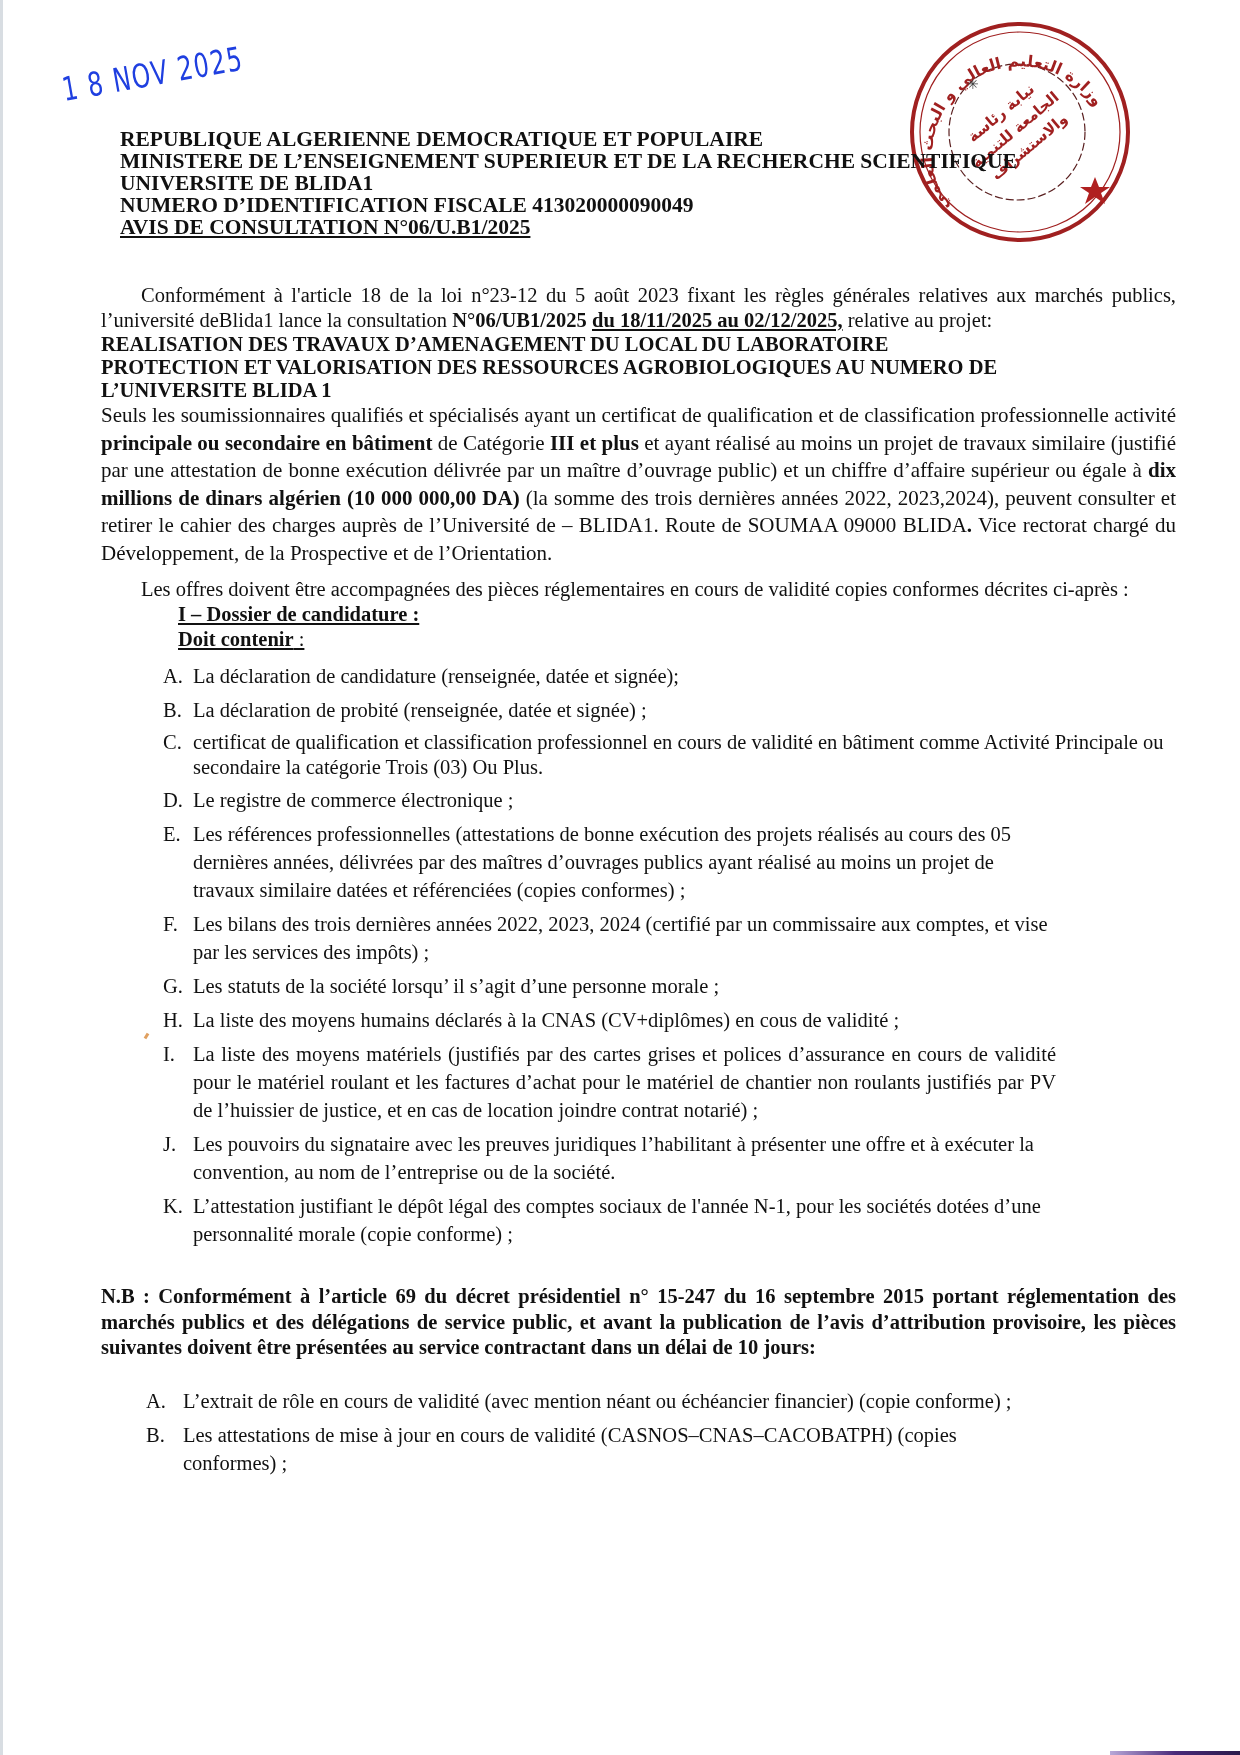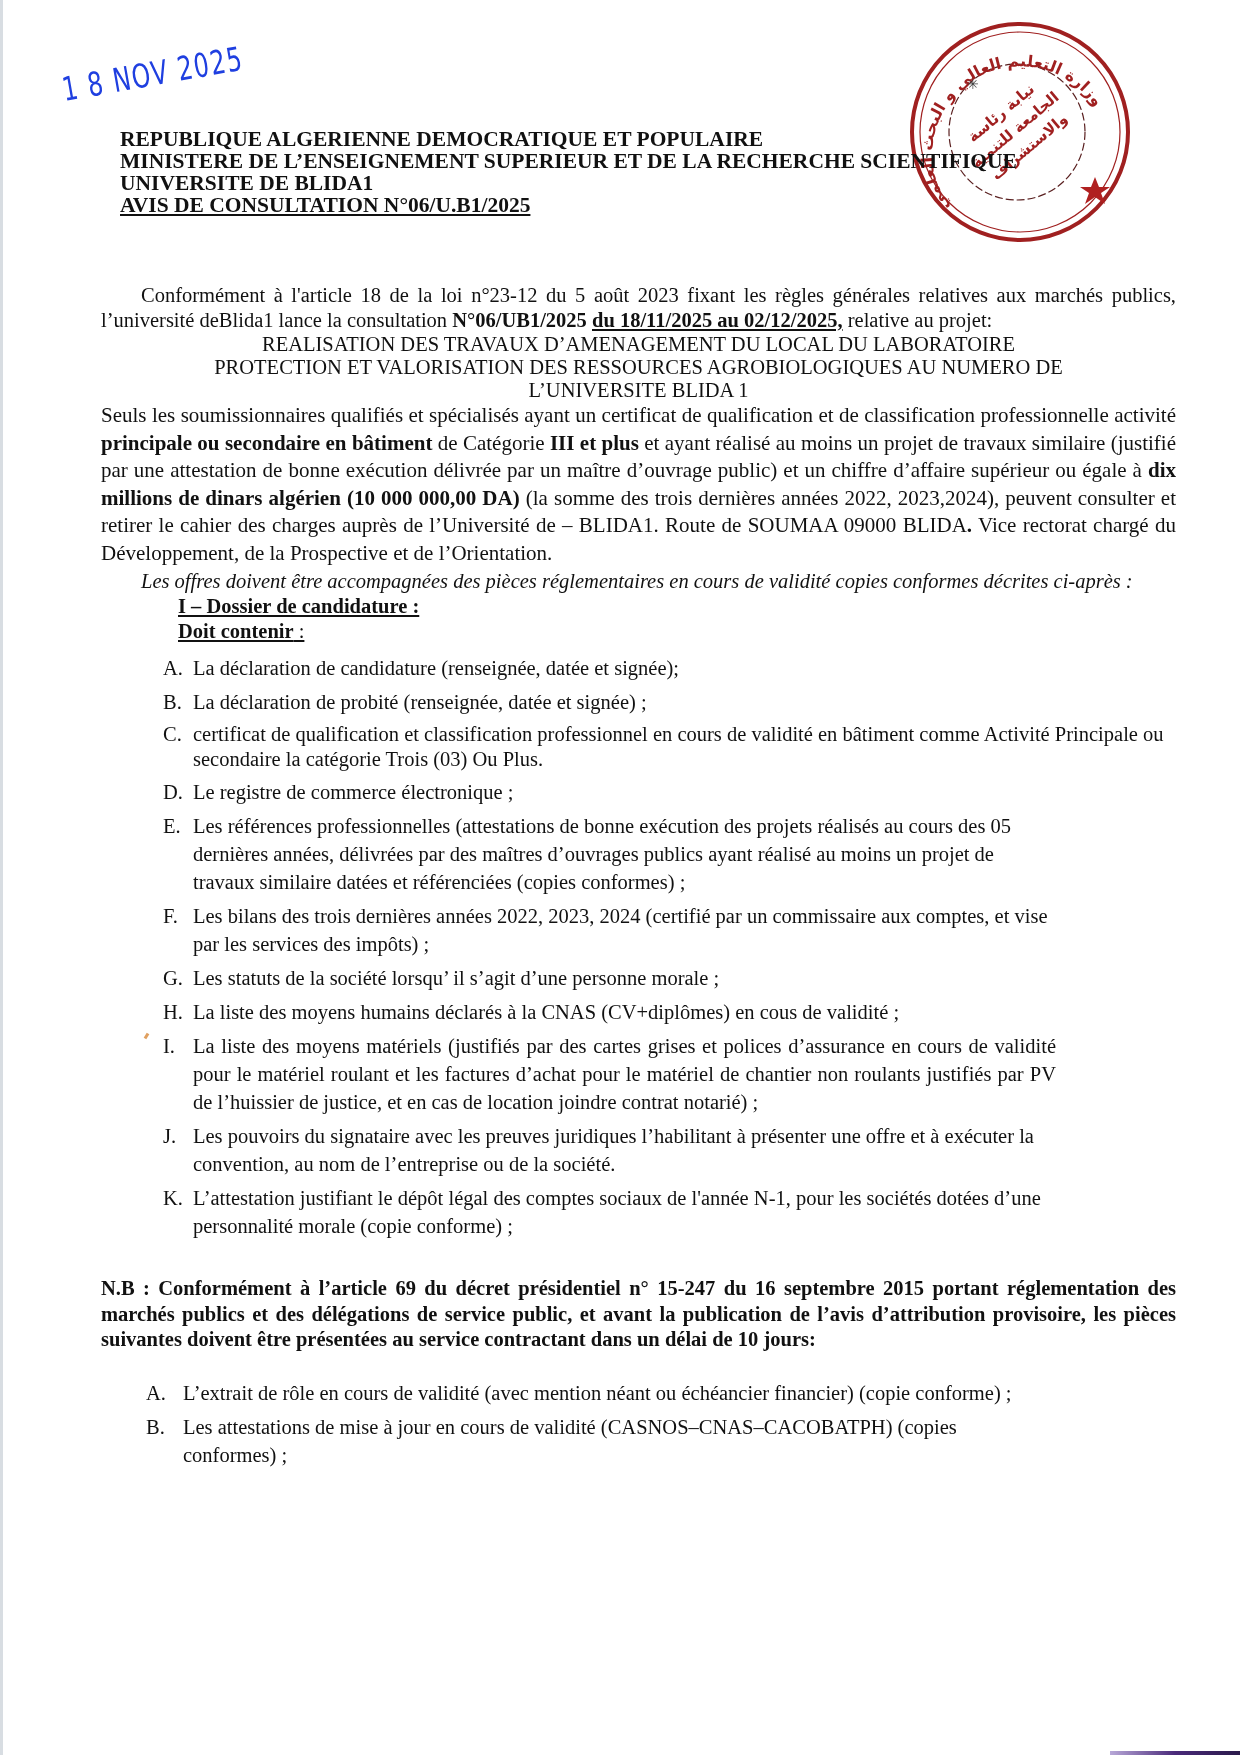--- a/index.html
+++ b/index.html
@@ -12,21 +12,21 @@
                 font-size: 33px; color: #1f3fe0; transform: rotate(-10deg) scaleX(0.72);
                 transform-origin: left bottom; letter-spacing: 2px; white-space: nowrap; }
   .seal { position: absolute; left: 905px; top: 17px; width: 230px; height: 230px; }
   .header { position: absolute; left: 120px; top: 128px; width: 1000px; text-align: left;
             font-weight: bold; font-size: 21.5px; line-height: 22px; }
   .header .line { display: block; }
   .header .u { text-decoration: underline; }
   .body { position: absolute; left: 101px; top: 283px; width: 1075px; font-size: 20.5px; line-height: 25px; }
   p { margin: 0; text-align: justify; }
   .indent { text-indent: 40px; }
-  .proj { text-align: center; font-weight: normal; font-size: 20.5px; line-height: 23px; }
+  .proj { font-weight: bold; font-size: 20.5px; line-height: 23px; }
   .tight { line-height: 25.5px; }
   .b { font-weight: bold; }
   .ul { text-decoration: underline; }
   .sec { margin-left: 77px; font-weight: bold; line-height: 25px; text-decoration: underline; }
   ol.items { list-style: none; margin: 10px 0 0 0; padding: 0 0 0 62px; }
   ol.items li { position: relative; padding-left: 30px; margin: 0 0 6px 0; line-height: 28px; text-align: left; }
   ol.items li .lbl { position: absolute; left: 0; top: 0; }
   .nb { margin-top: 36px; font-weight: bold; text-align: justify; line-height: 25.5px; }
   ol.nbitems { list-style: none; margin: 26px 0 0 0; padding: 0 0 0 45px; }
   ol.nbitems li { position: relative; padding-left: 37px; margin-bottom: 6px; line-height: 28px; }
@@ -57,36 +57,37 @@
     <text x="112" y="139" text-anchor="middle" font-size="15" fill="#a02020" font-family="DejaVu Sans, sans-serif" font-weight="bold">والاستشراف</text>
   </g>
   <polygon points="190,160 194,170 205,170 196,176 200,187 190,180 180,187 184,176 175,170 186,170" fill="#b02020"></polygon>
   <text x="62" y="72" font-size="14" fill="#444">✳</text>
 </svg>
 
 <div class="header">
   <span class="line">REPUBLIQUE ALGERIENNE DEMOCRATIQUE ET POPULAIRE</span>
   <span class="line">MINISTERE DE L’ENSEIGNEMENT SUPERIEUR  ET DE LA RECHERCHE SCIENTIFIQUE</span>
   <span class="line">UNIVERSITE DE BLIDA1</span>
+  <span class="line">NUMERO D’IDENTIFICATION FISCALE 413020000090049</span>
   <span class="line u">AVIS DE CONSULTATION N°06/U.B1/2025</span>
 </div>
 
 <div class="body">
   <p class="indent">
     <span>Conformément à l'article 18 de la loi n°23-12 du 5 août 2023 fixant les règles générales relatives aux marchés publics, l’université deBlida1 lance la consultation </span><span class="b">N°06/UB1/2025</span> <span class="b ul">du 18/11/2025 au 02/12/2025,</span><span> relative au projet:</span>
   </p>
   <div class="proj">
     <div>REALISATION DES TRAVAUX D’AMENAGEMENT DU LOCAL DU LABORATOIRE</div>
     <div>PROTECTION ET VALORISATION DES RESSOURCES AGROBIOLOGIQUES AU NUMERO DE</div>
     <div>L’UNIVERSITE BLIDA 1</div>
   </div>
   <p class="tight" style="font-size:21px; line-height:27.5px;">
     <span>Seuls les soumissionnaires qualifiés et spécialisés ayant un certificat de qualification et de classification professionnelle  activité </span><span class="b">principale ou secondaire en bâtiment</span><span> de Catégorie </span><span class="b">III et plus</span><span> et ayant réalisé au moins un projet de travaux similaire (justifié par une attestation de bonne exécution délivrée par un maître d’ouvrage public) et un chiffre d’affaire supérieur ou  égale à </span><span class="b">dix  millions de dinars algérien (10 000 000,00 DA)</span><span> (la somme des trois dernières années 2022, 2023,2024), peuvent consulter et retirer le cahier des charges auprès de l’Université de – BLIDA1. Route de SOUMAA 09000 BLIDA</span><span class="b">.</span><span> Vice rectorat chargé du Développement, de la Prospective et de l’Orientation.</span>
   </p>
-  <p class="indent" style="margin-top:2px;font-style:italic;">Les offres doivent être accompagnées des pièces réglementaires en cours de validité copies conformes décrites ci-après :</p>
+  <p class="indent" style="margin-top:10px;">Les offres doivent être accompagnées des pièces réglementaires en cours de validité copies conformes décrites ci-après :</p>
 
   <div class="sec ul">I – Dossier de candidature :</div>
   <div class="sec"><span>Doit contenir</span><span style="font-weight:normal"> :</span></div>
 
   <ol class="items">
     <li><span class="lbl">A.</span><span>La déclaration de candidature (renseignée, datée et signée);</span></li>
     <li><span class="lbl">B.</span><span>La déclaration de probité (renseignée, datée et signée) ;</span></li>
     <li style="line-height:25px;"><span class="lbl">C.</span><span>certificat de qualification et classification professionnel en cours de validité en bâtiment comme Activité Principale ou secondaire la catégorie Trois (03) Ou Plus.</span></li>
     <li><span class="lbl">D.</span><span>Le registre de commerce électronique ;</span></li>
     <li style="padding-right:120px;"><span class="lbl">E.</span><span>Les références professionnelles (attestations de bonne exécution des projets réalisés au cours des 05 dernières années, délivrées par des maîtres d’ouvrages publics ayant réalisé au moins un projet de travaux similaire datées et référenciées (copies conformes) ;</span></li>

